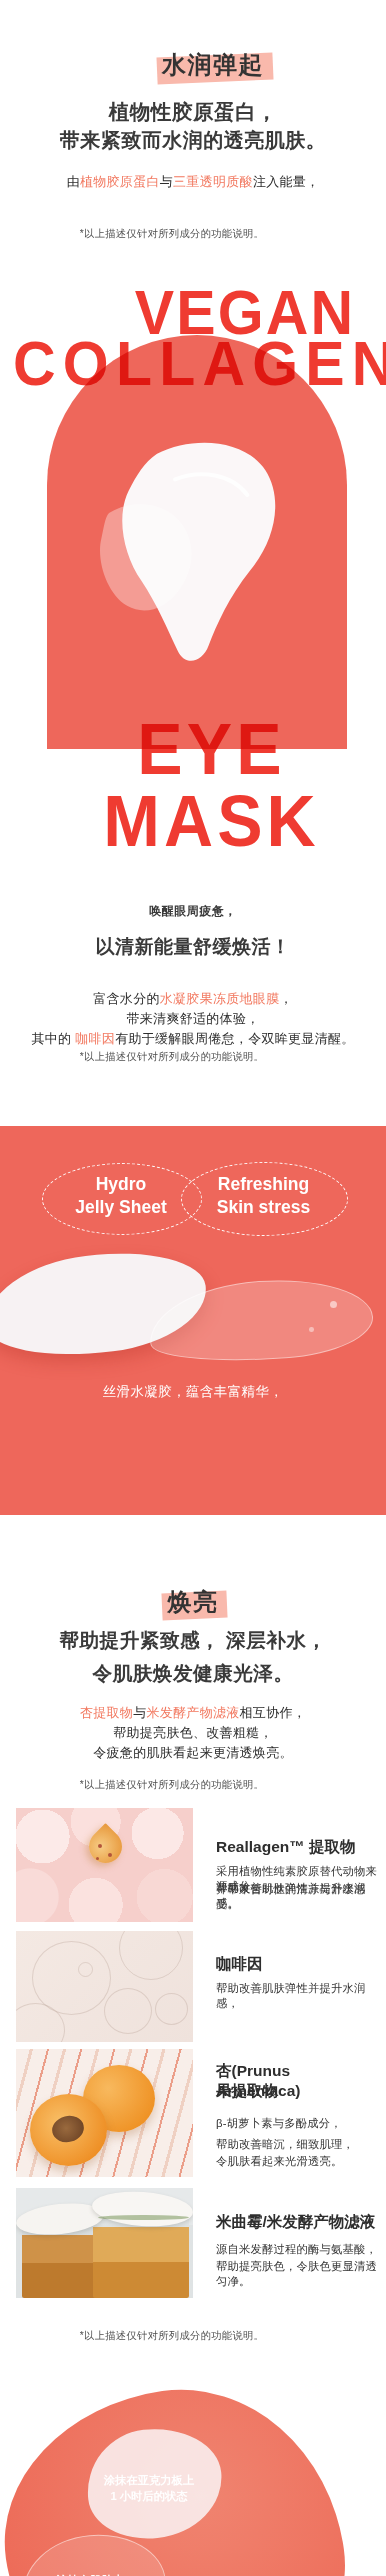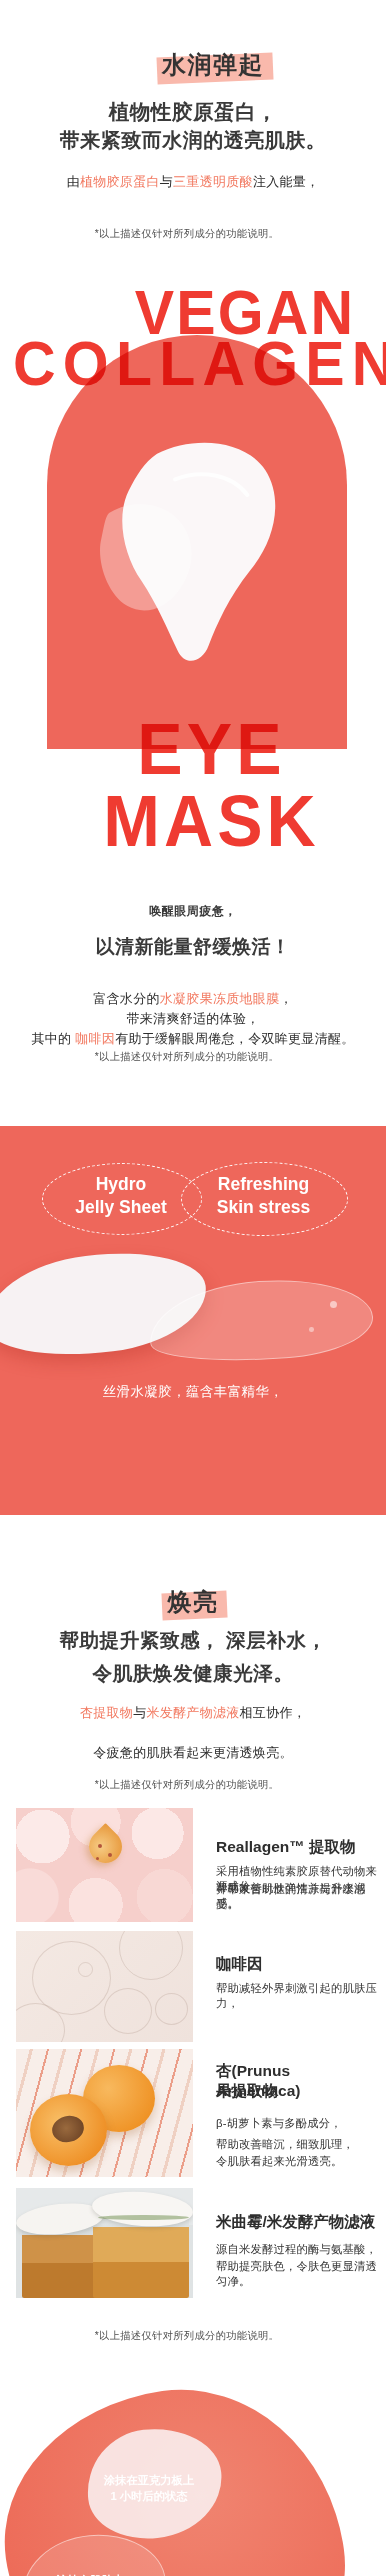--- a/index.html
+++ b/index.html
@@ -8,21 +8,21 @@
   .abs{position:absolute;}
   .ctr{left:0;width:386px;text-align:center;}
   
   .badge{position:relative;display:inline-block;}
   .badge-bg{position:absolute;left:-5.2px;right:-9.3px;top:6.2px;bottom:-1px;background:#f9b9ac;transform:rotate(-2.5deg);}
   .badge-txt{position:relative;font-size:24px;font-weight:bold;color:#333;letter-spacing:1.5px;}
   
   .headline{position:absolute;left:0;width:386px;text-align:center;font-weight:600;color:#3a3a3a;letter-spacing:0.5px;}
   .para-line{position:absolute;left:0;width:386px;text-align:center;font-size:13px;color:#2d2d2d;letter-spacing:0.3px;}
   .hl{color:#f2785f;}
-  .disc{position:absolute;left:16px;width:342px;text-align:center;font-size:10.3px;color:#4f4f4f;letter-spacing:0.3px;}
+  .disc{position:absolute;left:1px;width:342px;text-align:center;font-size:10.3px;color:#4f4f4f;letter-spacing:0.3px;}
   
   .arch{position:absolute;left:47px;top:335px;width:300px;height:414px;background:#ee675b;border-radius:150px 150px 0 0;}
   .bigred{position:absolute;font-weight:bold;color:#ef3b31;mix-blend-mode:multiply;line-height:1;text-align:center;transform:scaleY(1.06);}
   
   .jelly-sec{position:absolute;top:1126px;left:0;width:386px;height:389px;background:#ee675b;overflow:hidden;}
   .venn{position:absolute;border:1.5px dashed rgba(255,255,255,.95);border-radius:50%;}
   .venn-label{position:absolute;color:#fff;font-weight:bold;font-size:17.5px;line-height:23px;text-align:center;}
   .wcap{position:absolute;left:0;width:386px;text-align:center;color:#fff;font-size:13.4px;letter-spacing:0.5px;}
   
   .ing-img{position:absolute;left:16px;width:177px;overflow:hidden;}
@@ -81,20 +81,21 @@
     <div class="abs" style="left:309px;top:201px;width:4.6px;height:4.6px;background:rgba(255,255,255,.45);border-radius:50%;"></div>
     <div class="wcap" style="top:257px;">丝滑水凝胶，蕴含丰富精华，</div>
   </div>
 
   <div class="abs ctr" style="top:1586px;">
     <span class="badge"><i class="badge-bg"></i><b class="badge-txt">焕亮</b></span>
   </div>
   <div class="headline" style="top:1627px;font-size:19.6px;">帮助提升紧致感， 深层补水，</div>
   <div class="headline" style="top:1660px;font-size:19.6px;">令肌肤焕发健康光泽。</div>
   <div class="para-line" style="top:1704px;"><span class="hl">杏提取物</span><span>与</span><span class="hl">米发酵产物滤液</span><span>相互协作，</span></div>
+  <div class="para-line" style="top:1724px;">帮助提亮肤色、改善粗糙，</div>
   <div class="para-line" style="top:1744px;">令疲惫的肌肤看起来更清透焕亮。</div>
   <div class="disc" style="top:1778px;">*以上描述仅针对所列成分的功能说明。</div>
 
   <div class="ing-img" style="top:1808px;height:114px;background:
       radial-gradient(circle at 15% 25%, #fceae8 0 27px, rgba(0,0,0,0) 27px),
       radial-gradient(circle at 45% 12%, #fbe0dd 0 25px, rgba(0,0,0,0) 25px),
       radial-gradient(circle at 80% 22%, #fce8e6 0 26px, rgba(0,0,0,0) 26px),
       radial-gradient(circle at 8% 78%, #f9dbd8 0 28px, rgba(0,0,0,0) 29px),
       radial-gradient(circle at 45% 85%, #fbe2df 0 27px, rgba(0,0,0,0) 27px),
       radial-gradient(circle at 84% 78%, #f8d8d4 0 28px, rgba(0,0,0,0) 28px),
@@ -110,21 +111,21 @@
 
   <div class="ing-img" style="top:1931px;height:111px;background:linear-gradient(135deg,#f4e9e3,#efe2dc);">
     <div class="ring" style="left:15.5px;top:10.3px;width:77px;height:72px;"></div>
     <div class="ring" style="left:103px;top:-15.5px;width:62px;height:62px;"></div>
     <div class="ring" style="left:88px;top:57px;width:46px;height:44px;"></div>
     <div class="ring" style="left:-10.3px;top:72px;width:57px;height:52px;"></div>
     <div class="ring" style="left:139px;top:62px;width:31px;height:30px;"></div>
     <div class="ring" style="left:62px;top:31px;width:13.4px;height:13.4px;"></div>
   </div>
   <div class="ing-title" style="top:1954px;">咖啡因</div>
-  <div class="ing-line" style="top:1981px;">帮助减轻外界刺激引起的肌肤压力，</div>
+  <div class="ing-line" style="top:1981px;">帮助改善肌肤弹性并提升水润感，</div>
   <div class="ing-line" style="top:1882px;">并带来暂时性的清凉与舒缓感受。</div>
 
   <div class="ing-img" style="top:2049px;height:128px;background:repeating-linear-gradient(105deg,#f8eee9 0 13.4px,#efd0c2 13.4px 16.5px,#f8eee9 16.5px 30px,#eb9e89 30px 32px);">
     <div class="abs" style="left:67px;top:15.5px;width:72px;height:67px;background:radial-gradient(circle at 35% 35%,#f8b95e,#ef9326 75%);border-radius:50%;box-shadow:0 5.2px 9.3px rgba(150,80,20,.25);"></div>
     <div class="abs" style="left:14.4px;top:45px;width:77px;height:72px;background:radial-gradient(circle at 40% 40%,#f9c068,#ee8f25 75%);border-radius:50%;box-shadow:0 5.2px 9.3px rgba(150,80,20,.25);"></div>
     <div class="abs" style="left:36px;top:67px;width:32px;height:26px;background:radial-gradient(circle at 45% 45%,#9a6a3e,#6f4526 80%);border-radius:50%;transform:rotate(-14deg);"></div>
   </div>
   <div class="ing-title" style="top:2061px;">杏(Prunus Armeniaca)</div>
   <div class="ing-title" style="top:2081px;">果提取物</div>
   <div class="ing-line" style="top:2116px;">β-胡萝卜素与多酚成分，</div>

